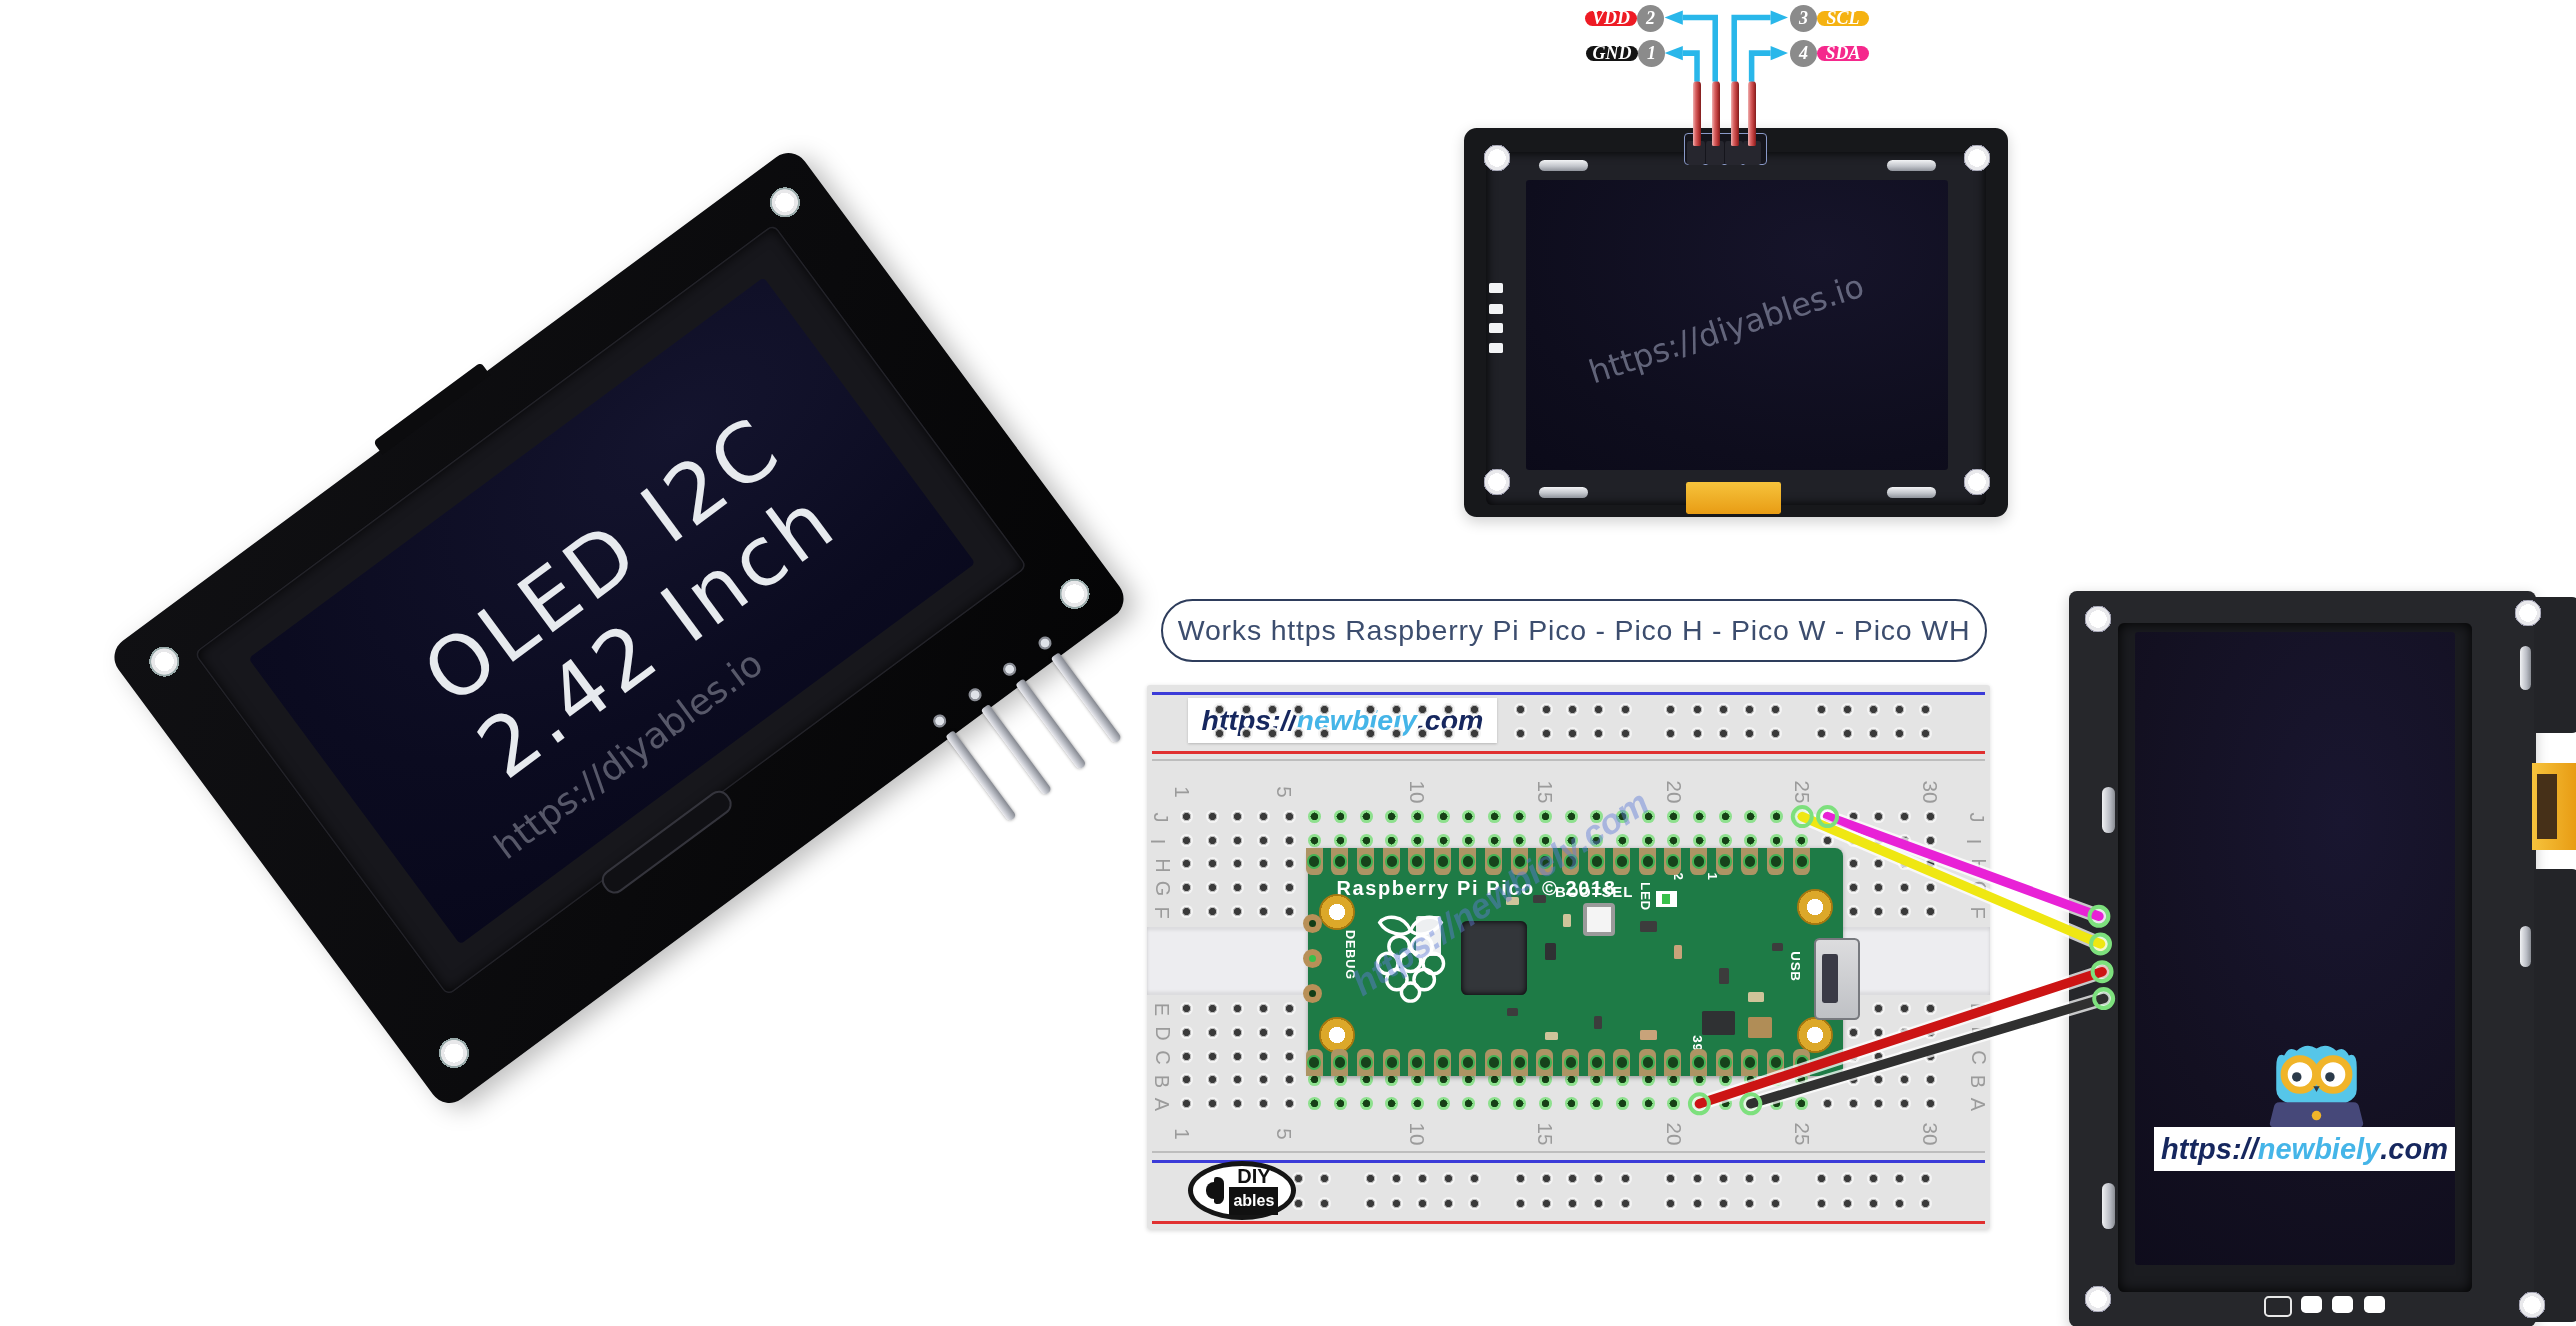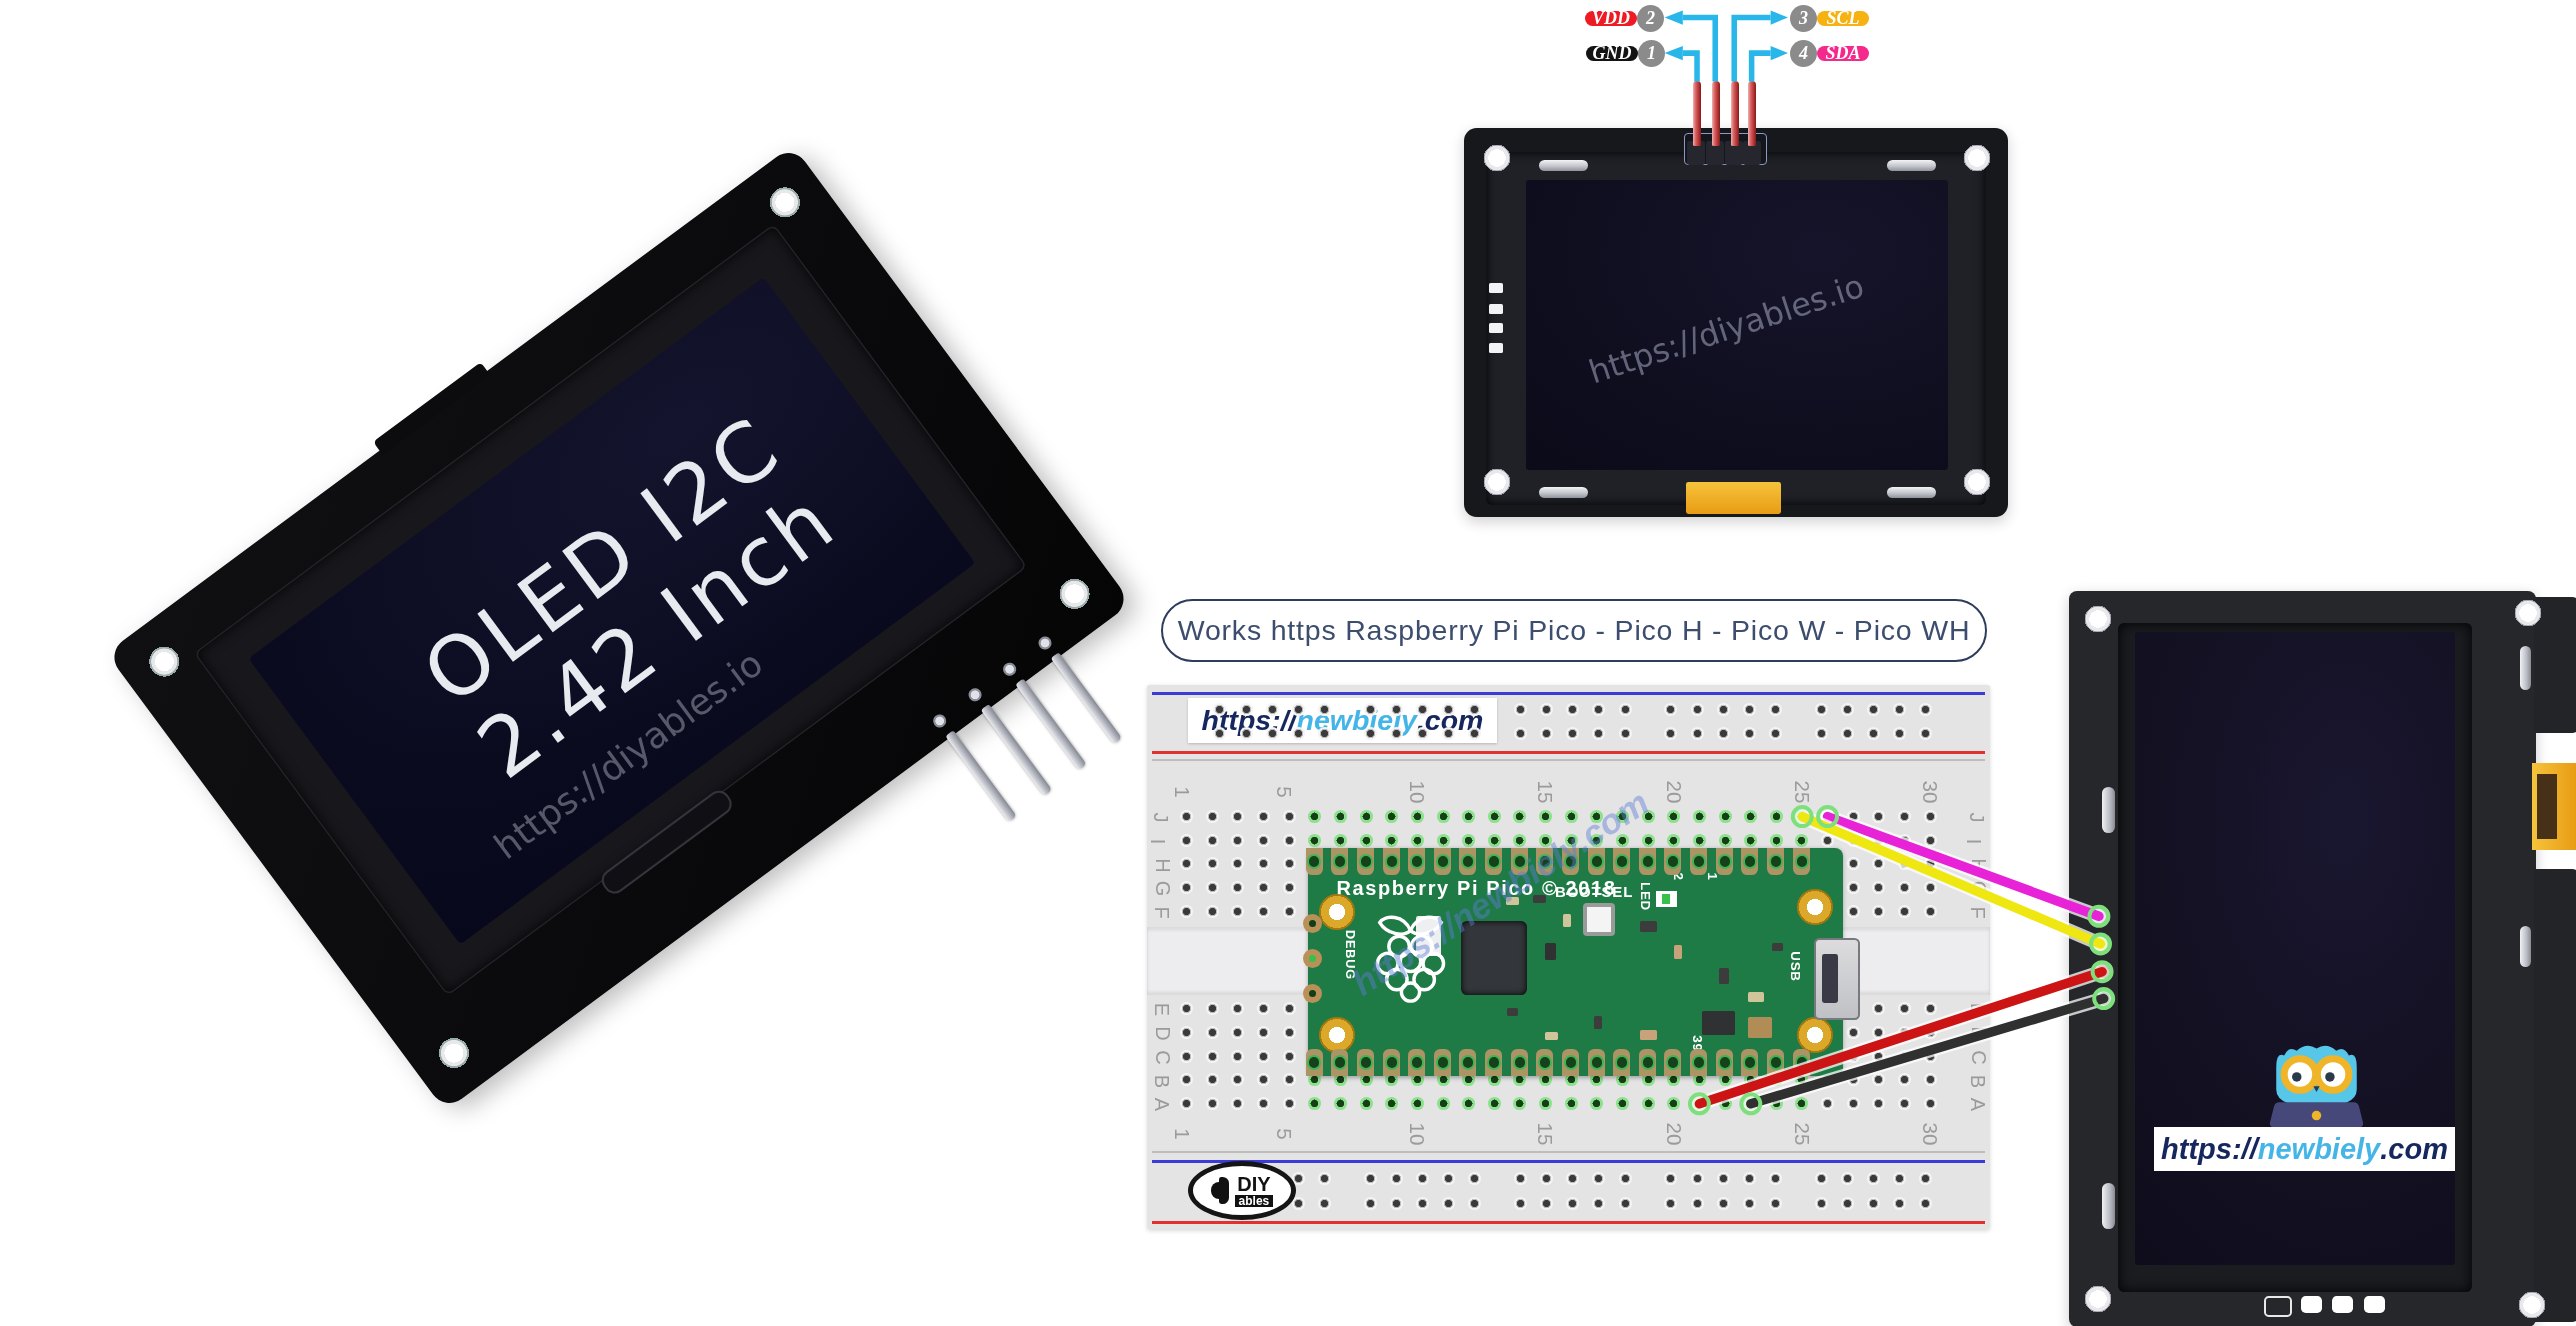--- a/index.html
+++ b/index.html
@@ -67,21 +67,21 @@
   .site-navy{color:#16275e;} .site-blue{color:#45b5e8;}
   .bb-watermark{left:198px;top:285px;transform:rotate(-33deg);transform-origin:left top;
     font:italic bold 35px "Liberation Sans",sans-serif;color:rgba(95,125,215,.45);z-index:12;white-space:nowrap;}
   .bb-brand{left:41px;top:476px;width:108px;height:59px;background:#fff;border:5.5px solid #151515;border-radius:50%;
     display:flex;align-items:center;justify-content:center;gap:3.2px;box-sizing:border-box;z-index:4;}
   .brand-glyph{width:20.6px;height:27px;display:flex;align-items:center;}
   .brand-glyph b{display:block;width:8px;height:17.4px;background:#111;border-radius:8px 0 0 8px;}
   .brand-glyph i{display:block;width:10.3px;height:27px;background:#111;border-radius:2.4px 6.3px 6.3px 2.4px;}
   .brand-txt{display:flex;flex-direction:column;align-items:center;line-height:1;}
   .brand-diy{font-weight:bold;font-size:20px;color:#111;}
-  .brand-ables{font-weight:bold;font-size:12px;color:#fff;background:#111;padding:0 4px;margin-top:0.8px;}
+  .brand-ables{font-weight:bold;font-size:16px;color:#fff;background:#111;padding:6px 4px;margin-top:0.8px;}
   
   .pico{left:161px;top:163px;width:535px;height:228px;background:#1e7b46;border-radius:8px;z-index:5;
     box-shadow:0 1.6px 4px rgba(0,0,0,.3);}
   .pico-castel{width:17.4px;height:27px;background:#ad9464;border-radius:0 0 6.3px 6.3px;display:flex;align-items:center;justify-content:center;}
   .pico-castel.bot{border-radius:6.3px 6.3px 0 0;align-items:center;}
   .pico-castel s{display:block;width:10.3px;height:10.3px;border-radius:50%;background:#16421b;border:2.4px solid #42b354;}
   .pico-title{left:28.5px;top:28.5px;color:#fff;font-size:20px;font-weight:bold;letter-spacing:1.6px;white-space:nowrap;}
   .pico-small{color:#fff;font-weight:bold;font-size:14.2px;letter-spacing:0.8px;white-space:nowrap;}
   .pico-gold{width:36px;height:36px;border-radius:50%;background:radial-gradient(circle,#fff 0 8px,#dca829 8px 16px,#a8780f 16px 18px);}
   .pico-chip{left:153px;top:73px;width:66px;height:74px;background:#33363a;border-radius:6.3px;box-shadow:inset 0 0 6.3px #000;}

